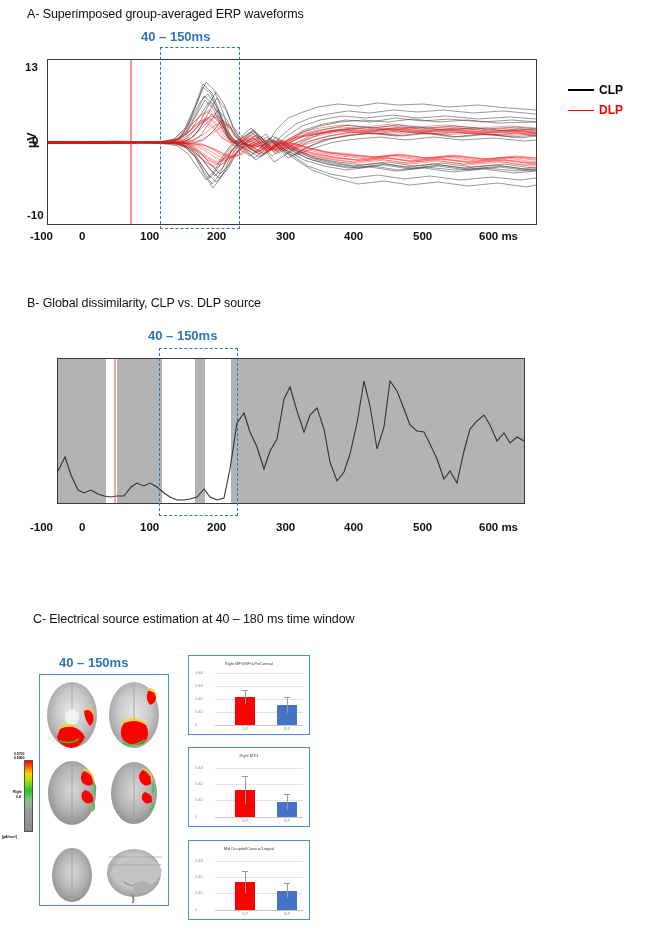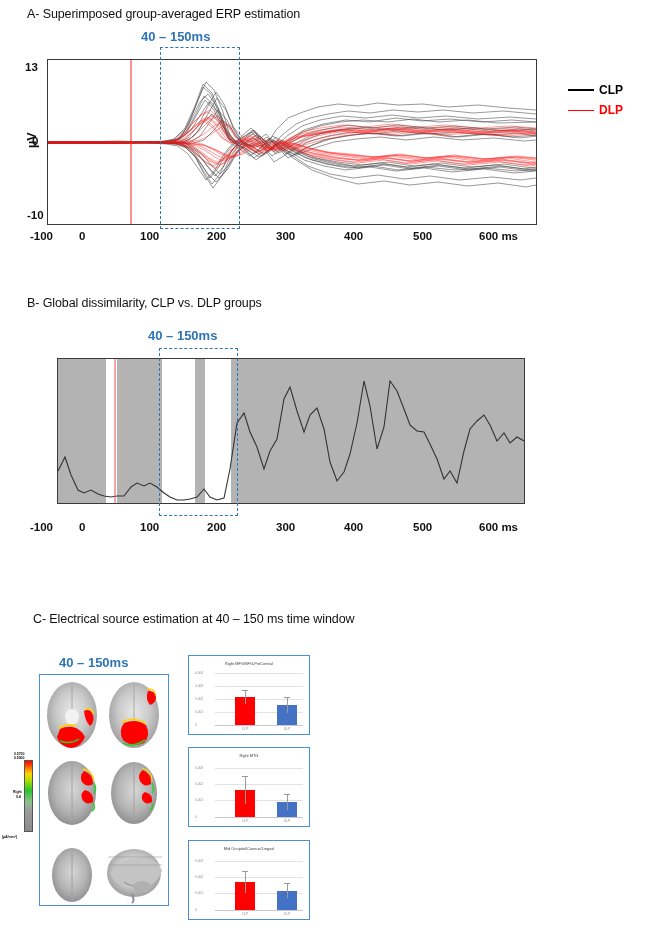--- a/index.html
+++ b/index.html
@@ -192,21 +192,21 @@
     font-size: 3.2px;
     color: #8a8a8a;
     text-align: center;
     white-space: nowrap;
     transform: translateX(-50%);
   }
 </style>
 </head>
 <body>
 
-<div class="panel-title" style="left:27px; top:7px;">A- Superimposed group-averaged ERP estimation</div>
+<div class="panel-title" style="left:27px; top:7px;">A- Superimposed group-averaged ERP waveforms</div>
 
 <div class="window-label" style="left:141px; top:29px;">40 – 150ms</div>
 
 <div class="ylabel-uv" style="left:25px; top:148px;">µV</div>
 
 <div class="axis-tick" style="left:25px; top:61px;">13</div>
 <div class="axis-tick" style="left:32px; top:135px;">0</div>
 <div class="axis-tick" style="left:19px; top:209px;margin-left:8px;">-10</div>
 
 <div id="panelA-plot">
@@ -274,21 +274,21 @@
   <div class="legend-row">
     <span class="legend-swatch" style="border-top-width:2.6px; border-top-color:#000000;"></span>
     <span class="legend-text" style="color:#000000;">CLP</span>
   </div>
   <div class="legend-row">
     <span class="legend-swatch" style="border-top-width:1.8px; border-top-color:#FF0000;"></span>
     <span class="legend-text" style="color:#FF0000;">DLP</span>
   </div>
 </div>
 
-<div class="panel-title" style="left:27px; top:296px;">B- Global dissimilarity, CLP vs. DLP groups</div>
+<div class="panel-title" style="left:27px; top:296px;">B- Global dissimilarity, CLP vs. DLP source</div>
 
 <div class="window-label" style="left:148px; top:328px;">40 – 150ms</div>
 
 <div id="panelB-plot">
   <svg width="466" height="144" viewBox="0 0 466 144">
     <rect x="0" y="0" width="466" height="144" fill="#b3b3b3"></rect>
     <g>
       <rect x="48" y="0" width="11" height="144" fill="#ffffff"></rect>
       <rect x="104" y="0" width="33" height="144" fill="#ffffff"></rect>
       <rect x="147" y="0" width="26" height="144" fill="#ffffff"></rect>
@@ -302,21 +302,21 @@
 
 <div class="axis-tick" style="left:30px; top:521px;">-100</div>
 <div class="axis-tick" style="left:79px; top:521px;">0</div>
 <div class="axis-tick" style="left:140px; top:521px;">100</div>
 <div class="axis-tick" style="left:207px; top:521px;">200</div>
 <div class="axis-tick" style="left:276px; top:521px;">300</div>
 <div class="axis-tick" style="left:344px; top:521px;">400</div>
 <div class="axis-tick" style="left:413px; top:521px;">500</div>
 <div class="axis-tick" style="left:479px; top:521px;">600 ms</div>
 
-<div class="panel-title" style="left:33px; top:612px;">C- Electrical source estimation at 40 – 150 ms time window</div>
+<div class="panel-title" style="left:33px; top:612px;">C- Electrical source estimation at 40 – 180 ms time window</div>
 
 <div class="window-label" style="left:59px; top:655px;">40 – 150ms</div>
 
 <div id="brain-box">
   <svg width="127" height="229" viewBox="0 0 127 229">
     <defs>
       <radialGradient id="brainGrad" cx="50%" cy="45%" r="58%">
         <stop offset="0%" stop-color="#e8e8e8"></stop>
         <stop offset="55%" stop-color="#c9c9c9"></stop>
         <stop offset="100%" stop-color="#9a9a9a"></stop>

